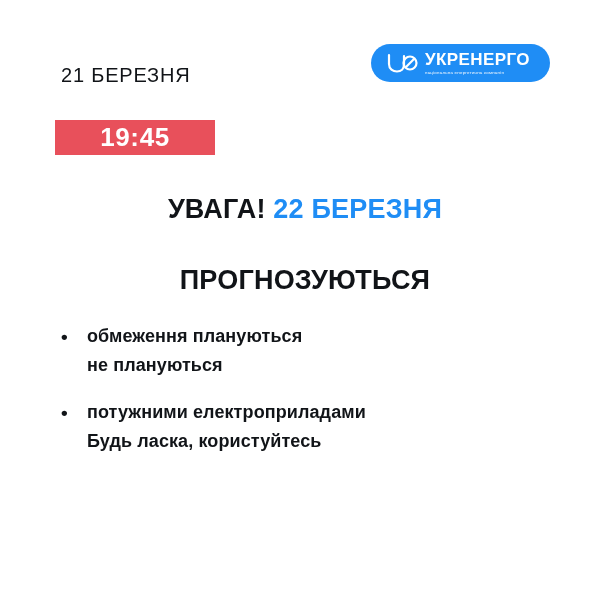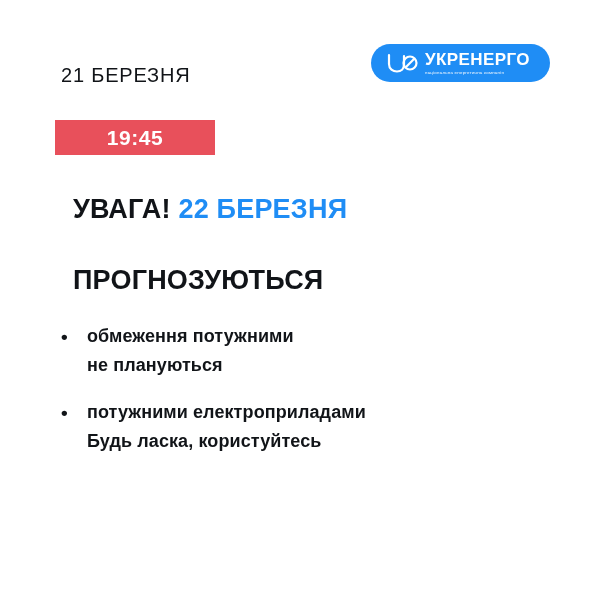--- a/index.html
+++ b/index.html
@@ -84,36 +84,37 @@
     left: 55px;
     width: 160px;
     height: 35px;
     background: #e8505b;
     display: flex;
     align-items: center;
     justify-content: center;
   }
   .time-badge span {
     color: #ffffff;
-    font-size: 21px;
+    font-size: 26px;
     font-weight: bold;
     letter-spacing: 0.6px;
   }
 
   
   .headline {
     position: absolute;
     top: 192px;
-    left: 73px;
+    left: 55px;
     width: 500px;
     font-size: 27px;
     font-weight: bold;
     color: #111418;
     line-height: 1.32;
     letter-spacing: 0.2px;
+    text-align: center;
   }
   .headline .accent {
     color: #1f8df5;
   }
 
   
   .bullets {
     position: absolute;
     top: 322px;
     left: 55px;
@@ -172,21 +173,21 @@
     <span class="accent">22 БЕРЕЗНЯ</span><br>
     <br>
     <span>ПРОГНОЗУЮТЬСЯ</span>
   </div>
 
   <div class="bullets">
 
     <div class="bullet-row">
       <div class="bullet-dot">•</div>
       <div class="bullet-text">
-        <div>обмеження потужними</div>
+        <div>обмеження плануються</div>
         <div>не плануються</div>
       </div>
     </div>
 
     <div class="bullet-row">
       <div class="bullet-dot">•</div>
       <div class="bullet-text">
         <div>потужними електроприладами</div>
         <div>Будь ласка, користуйтесь</div>
       </div>

